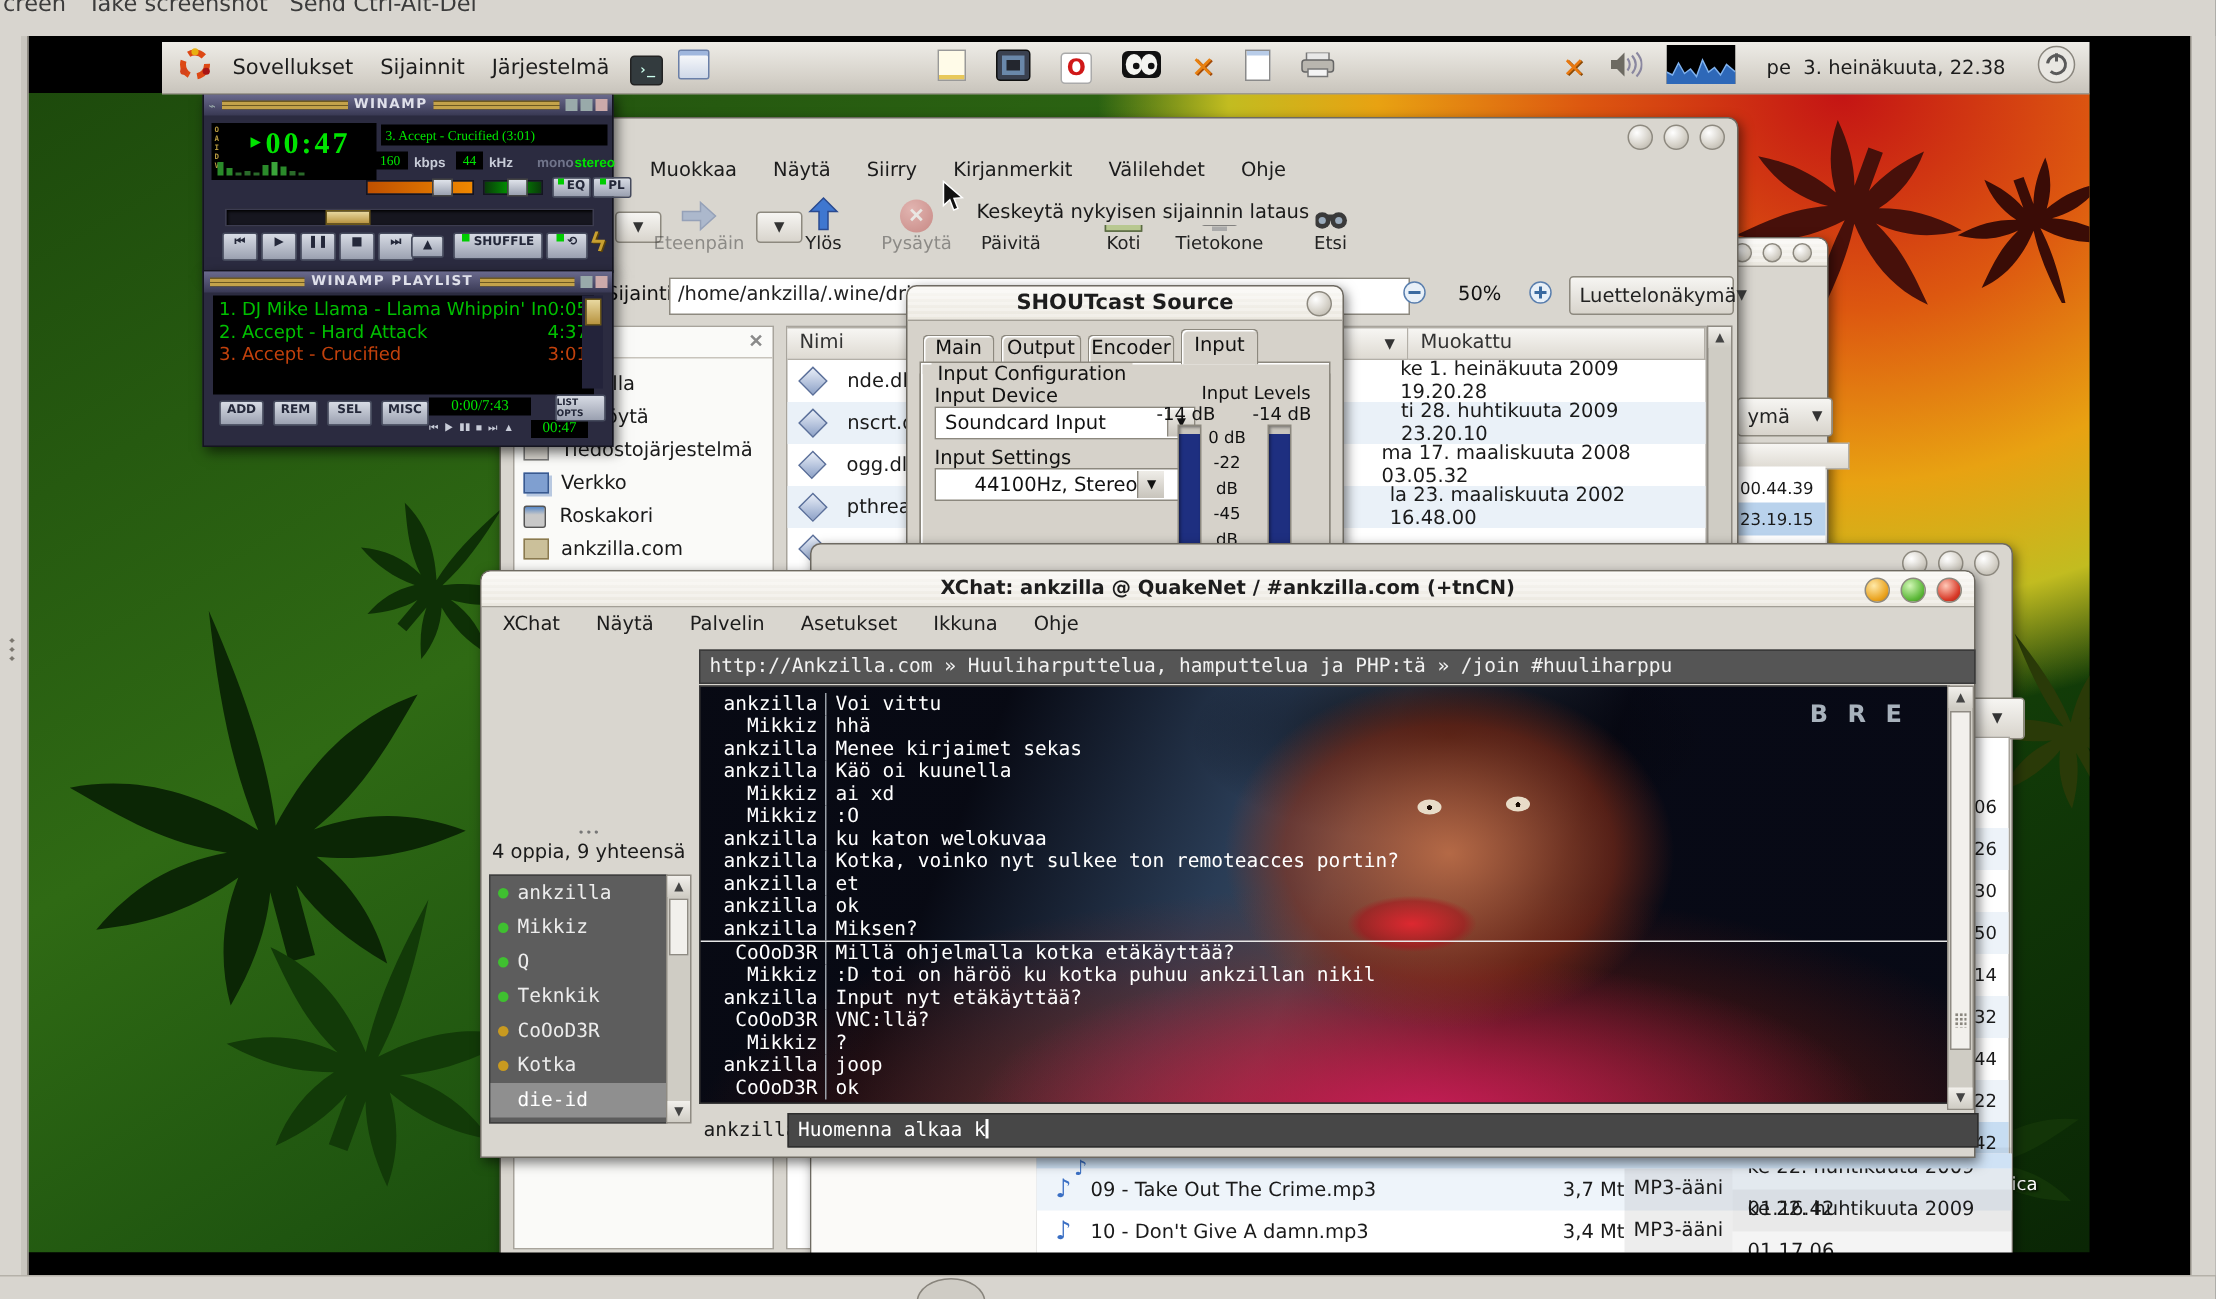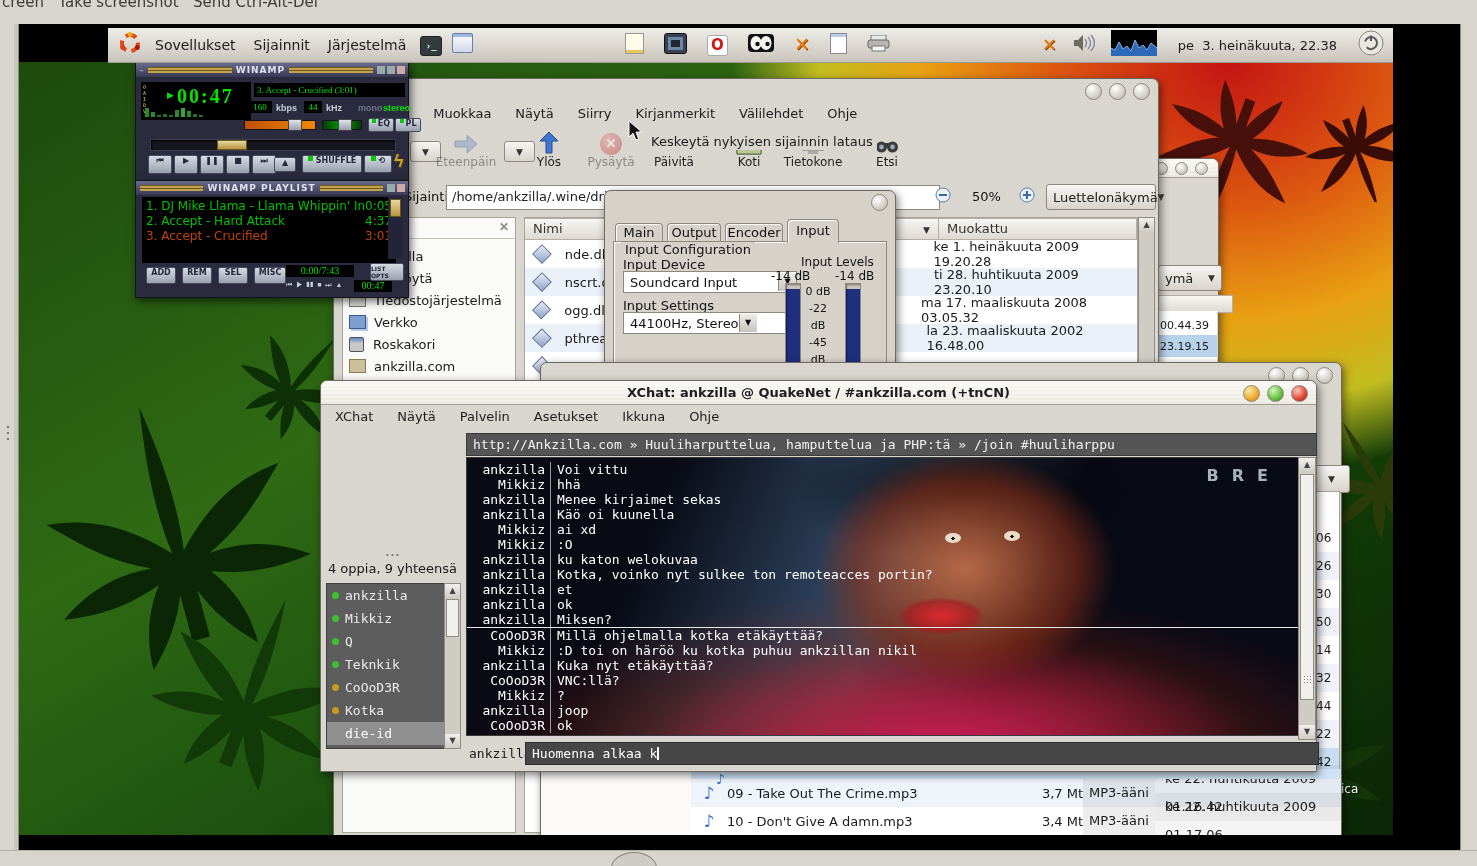--- a/index.html
+++ b/index.html
@@ -384,37 +384,38 @@
     <div class="arr" style="top:0">▲</div>
   </div>
 </div>
 
 <div class="abs" style="left:647px;top:133px;z-index:9;background:#d9d6cf;padding:1px 4px;font:13px 'DejaVu Sans',sans-serif;color:#1a1a1a;white-space:nowrap">Keskeytä nykyisen sijainnin lataus</div>
 <svg class="abs cursor-svg" style="left:628px;top:120px" width="15" height="22" viewBox="0 0 15 22">
   <path d="M1,1 L1,17 L5.2,13.2 L7.8,20 L10.6,18.9 L8,12.2 L13.5,11.8 Z" fill="#111" stroke="#fff" stroke-width="1"></path>
 </svg>
 
 <div class="win w95" style="left:604px;top:190px;width:290px;height:172px;z-index:4;overflow:hidden;background:#d6d2ca">
+  <div class="tbar" style="height:22px;font-size:14px"><span>SHOUTcast Source</span></div>
   <div class="wbtns" style="top:3px;right:7px">
         <div class="wbtn"></div>
       </div>
   <div class="tab95" style="left:10px;top:32px;width:46px;height:18px;line-height:18px">Main</div>
   <div class="tab95" style="left:62px;top:32px;width:52px;height:18px;line-height:18px">Output</div>
   <div class="tab95" style="left:120px;top:32px;width:56px;height:18px;line-height:18px">Encoder</div>
   <div class="tab95" style="left:182px;top:28px;width:50px;height:23px;line-height:22px;font-weight:normal;z-index:2">Input</div>
   <div class="abs" style="left:8px;top:50px;width:272px;height:130px;border:1px solid #8c887e;box-shadow:inset 1px 1px 0 #fff"></div>
   <div class="abs" style="left:8px;top:58px;width:272px;height:120px;border:1px solid #8c887e;border-top:none;box-shadow:inset 1px 0 0 #fff"></div>
   <div class="abs" style="left:16px;top:51px;background:#d6d2ca;padding:0 4px">Input Configuration</div>
   <div class="abs" style="left:18px;top:66px">Input Device</div>
   <div class="abs" style="left:18px;top:80px;width:166px;height:20px;background:#fff;border:1px solid #8c887e;display:flex;align-items:center;justify-content:space-between;padding:0 0 0 6px">
     <span>Soundcard Input</span>
     <span style="width:17px;height:18px;background:linear-gradient(#efede8,#c8c4bc);border-left:1px solid #8c887e;text-align:center;font-size:8px;line-height:18px">▼</span>
   </div>
   <div class="abs" style="left:18px;top:107px">Input Settings</div>
-  <div class="abs" style="left:18px;top:121px;width:166px;height:20px;background:#fff;border:1px solid #8c887e;display:flex;align-items:center;justify-content:flex-start;padding:0 0 0 6px">
+  <div class="abs" style="left:18px;top:121px;width:166px;height:20px;background:#fff;border:1px solid #8c887e;display:flex;align-items:center;justify-content:center;padding:0 0 0 6px">
     <span>44100Hz, Stereo</span>
     <span style="width:17px;height:18px;background:linear-gradient(#efede8,#c8c4bc);border-left:1px solid #8c887e;text-align:center;font-size:8px;line-height:18px">▼</span>
   </div>
   <div class="abs" style="left:196px;top:64px;font-size:12px">Input Levels</div>
   <div class="abs" style="left:166px;top:78px;font-size:12px">-14 dB</div>
   <div class="abs" style="left:230px;top:78px;font-size:12px">-14 dB</div>
   <div class="meter" style="left:180px;top:92px;height:85px"></div>
   <div class="meter" style="left:240px;top:92px;height:85px"></div>
   <div class="abs" style="left:197px;top:92px;width:32px;text-align:center;font-size:11px;line-height:17px">
     <div>0 dB</div>
@@ -567,21 +568,21 @@
       <div class="msg">
             <span class="nick">CoOoD3R</span>
             <span class="txt">Millä ohjelmalla kotka etäkäyttää?</span>
           </div>
       <div class="msg">
             <span class="nick">Mikkiz</span>
             <span class="txt">:D toi on häröö ku kotka puhuu ankzillan nikil</span>
           </div>
       <div class="msg">
             <span class="nick">ankzilla</span>
-            <span class="txt">Kuka nyt etäkäyttää?</span>
+            <span class="txt">Input nyt etäkäyttää?</span>
           </div>
       <div class="msg">
             <span class="nick">CoOoD3R</span>
             <span class="txt">VNC:llä?</span>
           </div>
       <div class="msg">
             <span class="nick">Mikkiz</span>
             <span class="txt">?</span>
           </div>
       <div class="msg">

